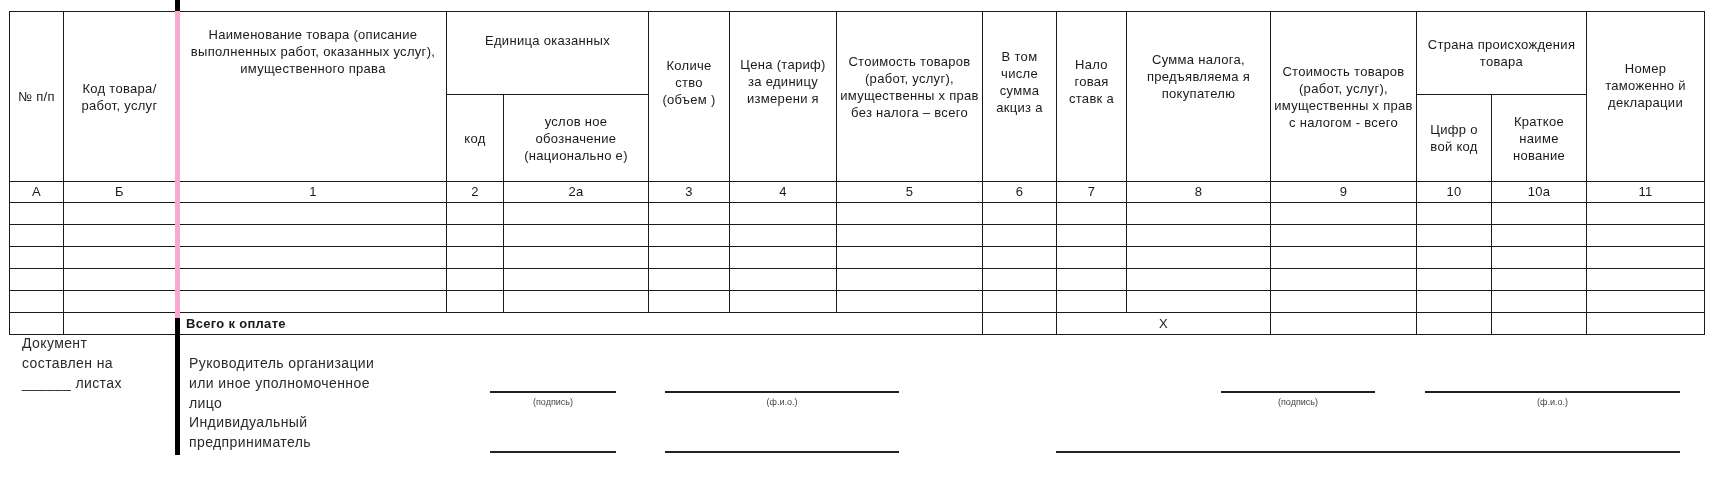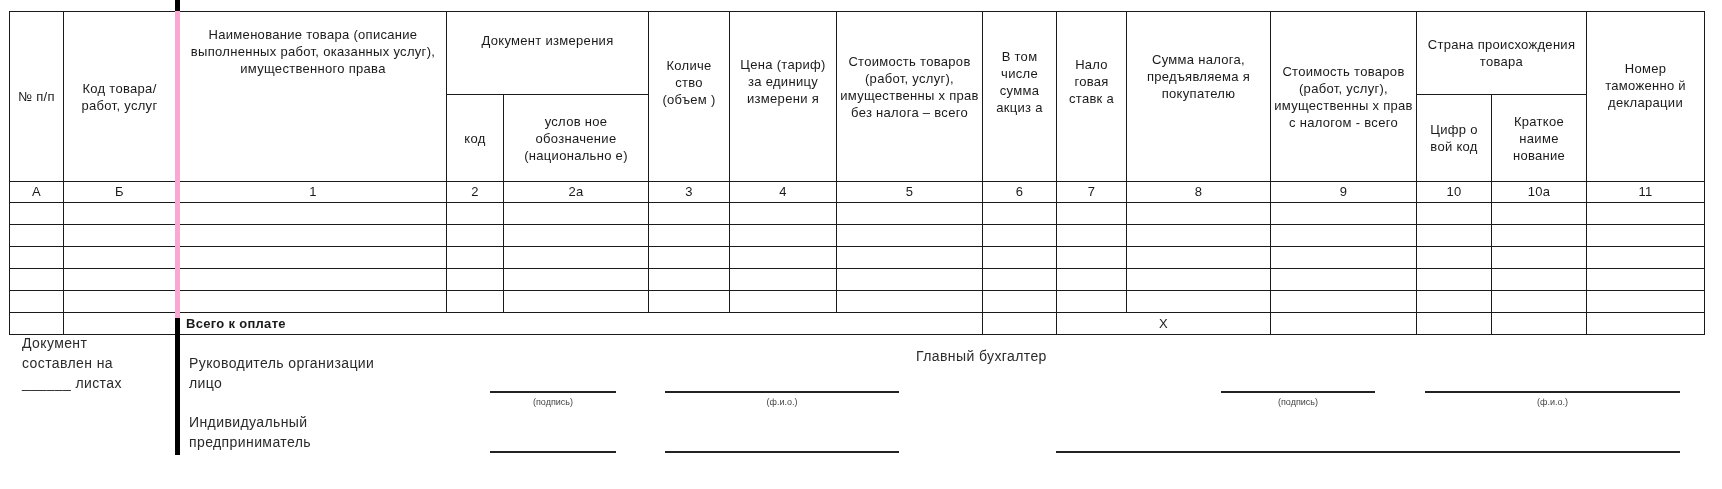--- a/index.html
+++ b/index.html
@@ -44,21 +44,21 @@
       <col style="width:146px">
     <col style="width:75px">
       <col style="width:95px">
       <col style="width:118px">
   </colgroup>
   <tbody>
       <tr class="h1">
     <td rowspan="2">№ п/п</td>
     <td rowspan="2">Код товара/ работ, услуг</td>
     <td rowspan="2" class="thick-left" style="vertical-align:top;padding-top:14px;">Наименование товара (описание выполненных работ, оказанных услуг), имущественного права</td>
-    <td colspan="2" style="vertical-align:top;padding-top:20px;">Документ измерения</td>
+    <td colspan="2" style="vertical-align:top;padding-top:20px;">Единица оказанных</td>
     <td rowspan="2" style="padding-bottom:28px;">Количе ство (объем )</td>
     <td rowspan="2" style="padding-bottom:30px;">Цена (тариф) за единицу измерени я</td>
     <td rowspan="2" style="padding-bottom:20px;">Стоимость товаров (работ, услуг), имущественны х прав без налога – всего</td>
     <td rowspan="2" style="padding-bottom:30px;">В том числе сумма акциз а</td>
     <td rowspan="2" style="padding-bottom:30px;">Нало говая ставк а</td>
     <td rowspan="2" style="padding-bottom:40px;">Сумма налога, предъявляема я покупателю</td>
     <td rowspan="2">Стоимость товаров (работ, услуг), имущественны х прав с налогом - всего</td>
     <td colspan="2">Страна происхождения товара</td>
     <td rowspan="2" style="padding-bottom:22px;">Номер таможенно й декларации</td>
   </tr>
@@ -192,37 +192,37 @@
 <div class="thick-ext" style="top:318px; height:137px;"></div>
 
 <div class="abs ftxt" style="left:22px; top:333px;">
   <div>Документ</div>
   <div>составлен на</div>
   <div>______ листах</div>
 </div>
 
 <div class="abs ftxt" style="left:189px; top:333px;margin-top:20px;">
   <div>Руководитель организации</div>
+  <div>или иное уполномоченное</div>
   <div>лицо</div>
 </div>
 
 <div class="abs ftxt" style="left:189px; top:412px;">
   <div>Индивидуальный</div>
   <div>предприниматель</div>
 </div>
 
 <div class="sigline" style="left:490px; top:391px; width:126px;"></div>
 <div class="cap" style="left:490px; top:397px; width:126px;">(подпись)</div>
 <div class="sigline" style="left:665px; top:391px; width:234px;"></div>
 <div class="cap" style="left:665px; top:397px; width:234px;">(ф.и.о.)</div>
 
 <div class="sigline" style="left:490px; top:451px; width:126px;"></div>
 <div class="sigline" style="left:665px; top:451px; width:234px;"></div>
 
 <div class="abs ftxt" style="left:916px; top:346px;">
-  <div>Главный бухгалтер</div>
 </div>
 <div class="sigline" style="left:1221px; top:391px; width:154px;"></div>
 <div class="cap" style="left:1221px; top:397px; width:154px;">(подпись)</div>
 <div class="sigline" style="left:1425px; top:391px; width:255px;"></div>
 <div class="cap" style="left:1425px; top:397px; width:255px;">(ф.и.о.)</div>
 
 <div class="sigline" style="left:1056px; top:451px; width:624px;"></div>
 
 </body></html>

